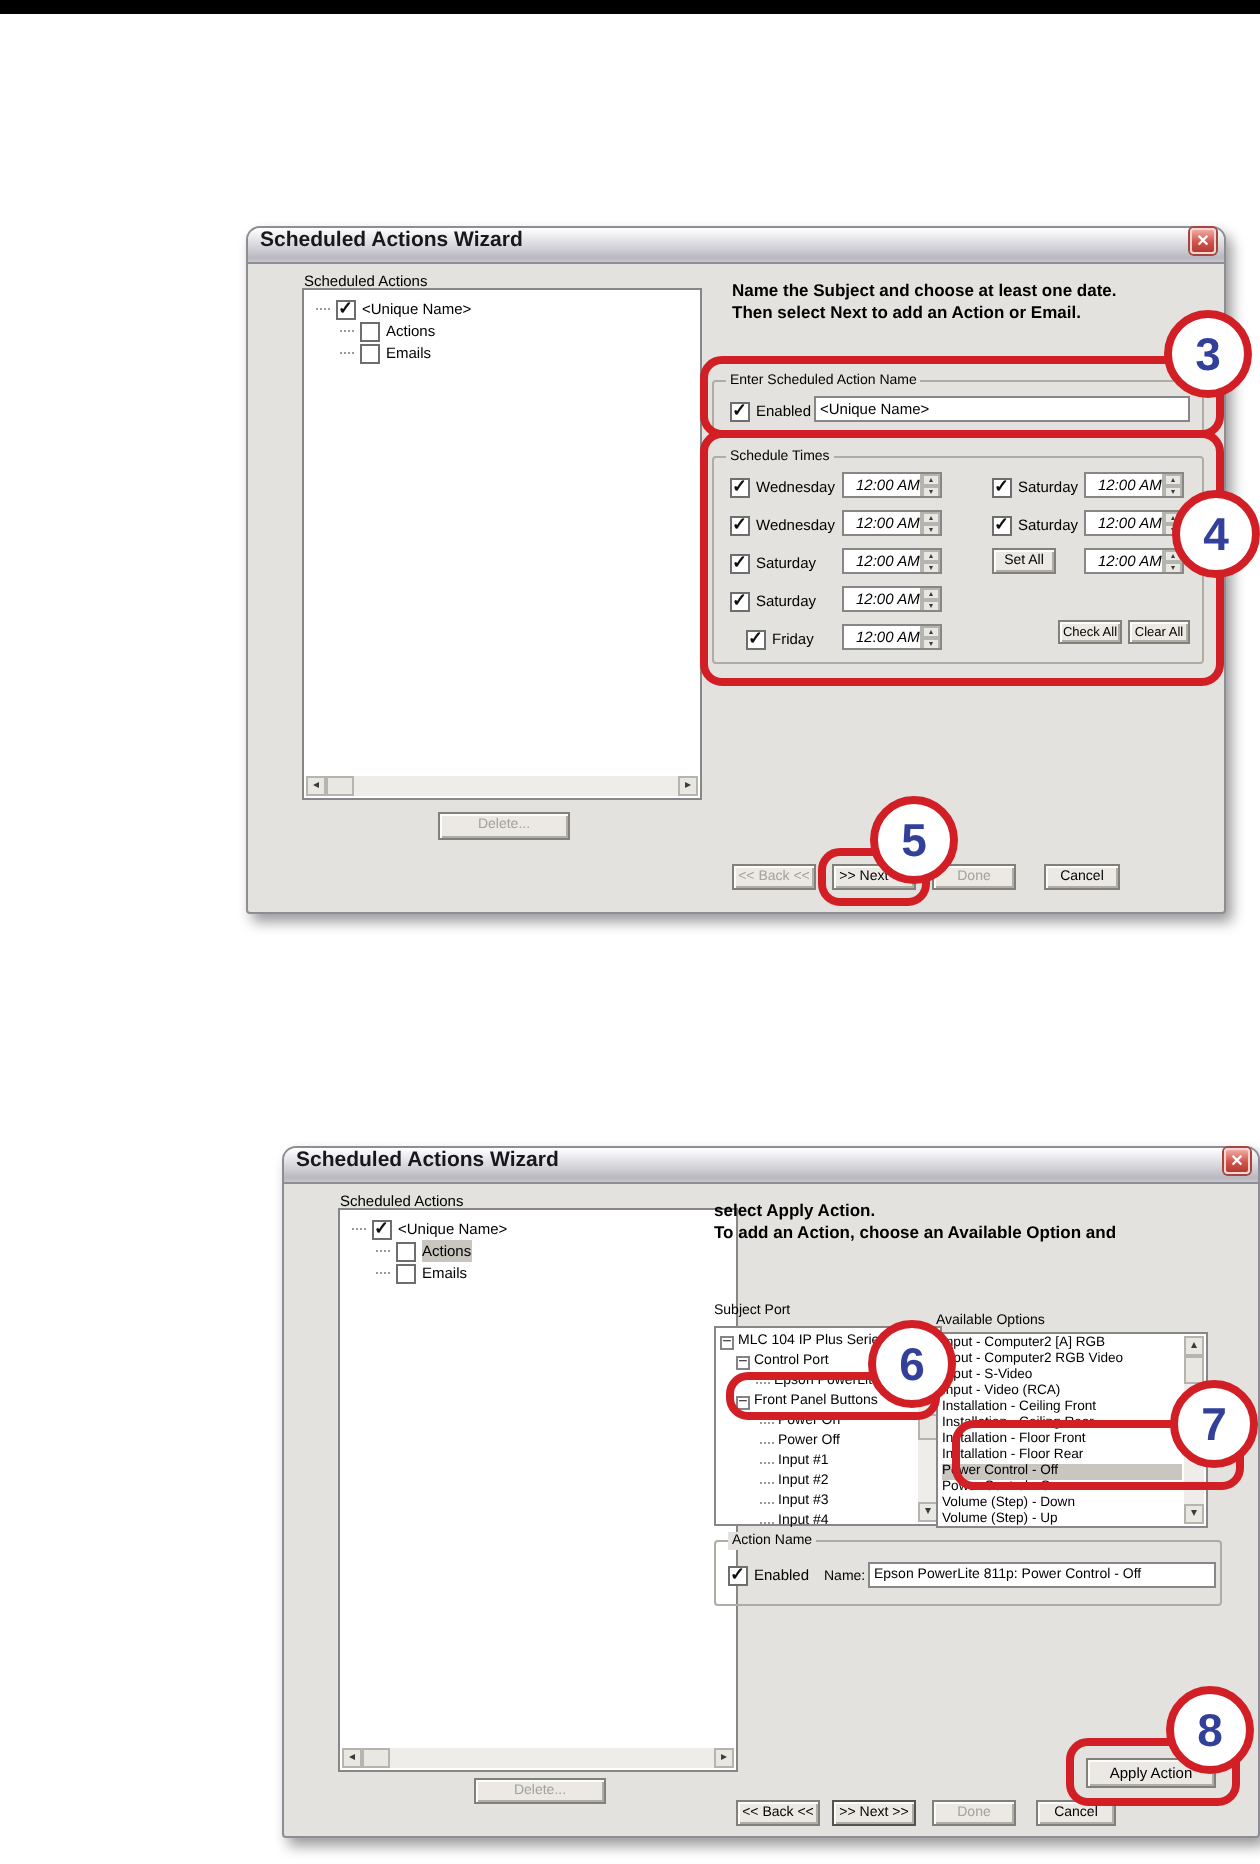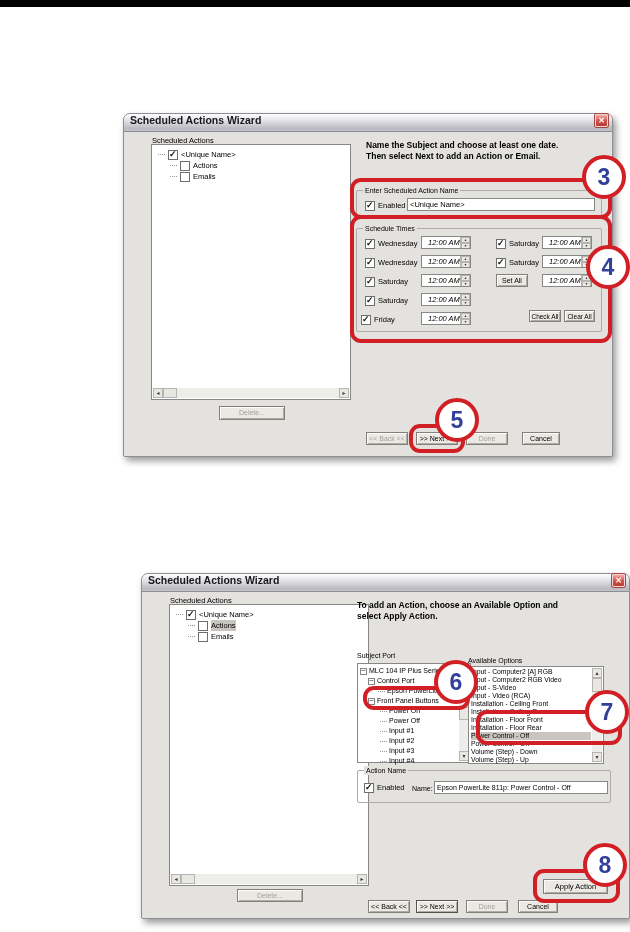--- a/index.html
+++ b/index.html
@@ -180,21 +180,21 @@
       <span>Saturday</span>
     </div>
     <div class="abs field spinfield" style="left:64px;top:64px;width:50px;height:13px;">
       <span class="fval">12:00 AM</span>
       <span class="spin">
           <span class="sb">▴</span>
           <span class="sb">▾</span>
         </span>
     </div>
 
-    <div class="trow" style="left:4px;top:85px;">
+    <div class="trow" style="left:16px;top:85px;">
       <span class="cb checked"></span>
       <span>Friday</span>
     </div>
     <div class="abs field spinfield" style="left:64px;top:83px;width:50px;height:13px;">
       <span class="fval">12:00 AM</span>
       <span class="spin">
           <span class="sb">▴</span>
           <span class="sb">▾</span>
         </span>
     </div>
@@ -277,22 +277,22 @@
       <span class="sbtn">◂</span>
       <span class="sthumb" style="width:14px;"></span>
       <span class="sspace"></span>
       <span class="sbtn">▸</span>
     </div>
   </div>
 
   <div class="abs btn disabled" style="left:95px;top:315px;width:66px;height:13px;">Delete...</div>
 
   <div class="abs" style="left:215px;top:26px;width:258px;">
+    <div class="instr">select Apply Action.</div>
     <div class="instr">To add an Action, choose an Available Option and</div>
-    <div class="instr">select Apply Action.</div>
   </div>
 
   <div class="abs lbl" style="left:215px;top:77px;font-size:7px;">Subject Port</div>
   <div class="abs listbox" style="left:215px;top:89px;width:114px;height:100px;">
     <div class="srow" style="left:2px;top:2px;">
       <span class="exp">−</span>
       <span>MLC 104 IP Plus Series</span>
     </div>
     <div class="srow" style="left:10px;top:12px;">
       <span class="exp">−</span>

